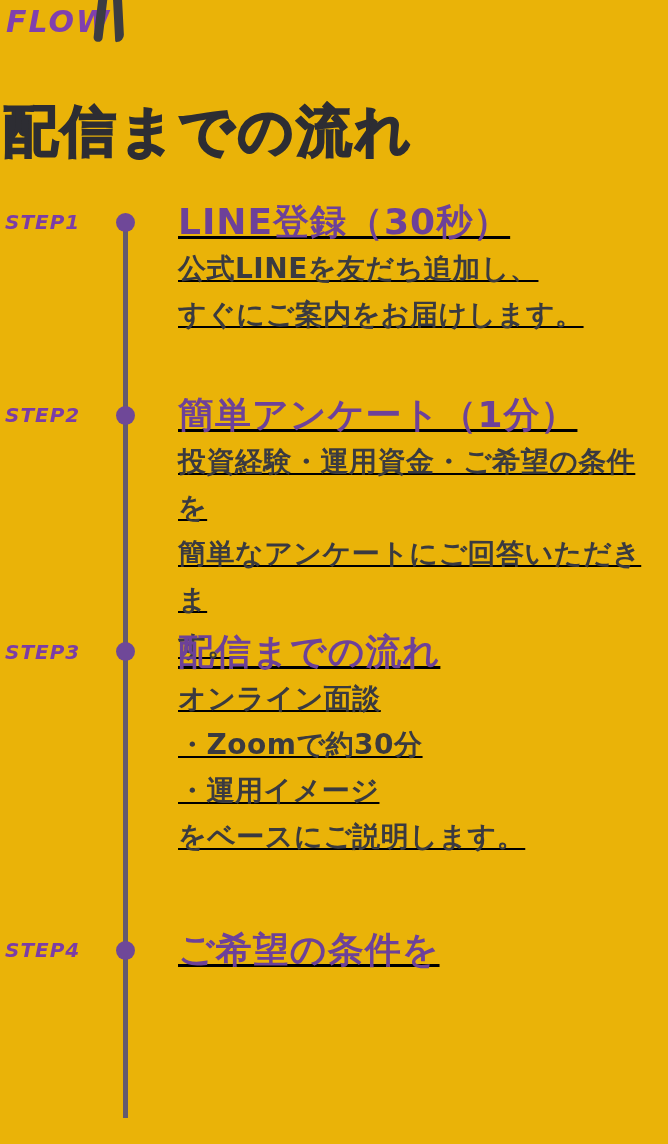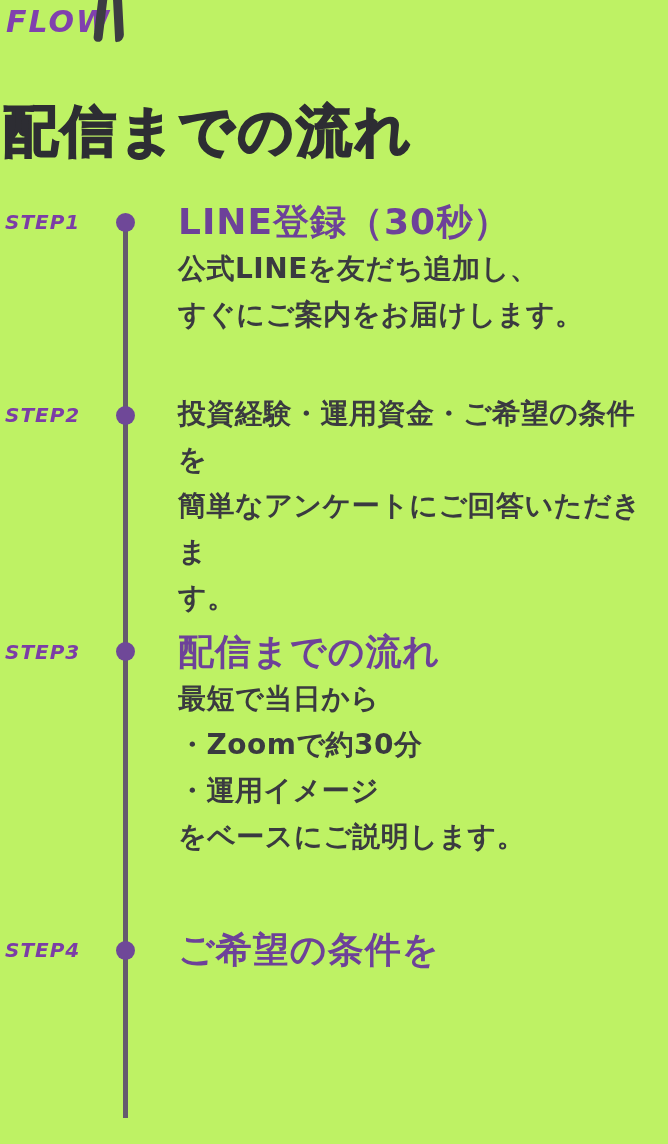--- a/index.html
+++ b/index.html
@@ -6,21 +6,21 @@
     margin: 0;
     padding: 0;
     background: #ffffff;
     font-family: "DejaVu Sans", "Liberation Sans", sans-serif;
   }
   .canvas {
     position: relative;
     width: 668px;
     height: 1144px;
     overflow: hidden;
-    background: #bef264;
+    background: #eab308;
   }
 
   
   .eyebrow {
     position: absolute;
     left: 6px;
     top: 4px;
     font-size: 30px;
     font-weight: 900;
     font-style: italic;
@@ -94,20 +94,21 @@
     font-weight: 900;
     font-style: italic;
     letter-spacing: 1px;
     color: #7b3da6;
   }
   .step-content {
     position: absolute;
     left: 178px;
     top: 0;
     width: 478px;
+    text-decoration: underline;
   }
   .step-title {
     font-size: 36px;
     font-weight: 900;
     letter-spacing: 1px;
     color: #6d4199;
     line-height: 48px;
     white-space: nowrap;
   }
   .step-body {
@@ -142,31 +143,32 @@
     <div class="step-content">
       <div class="step-title">LINE登録（30秒）</div>
       <div class="step-body">公式LINEを友だち追加し、
 すぐにご案内をお届けします。</div>
     </div>
   </div>
 
   <div class="step step-2">
     <div class="step-label">STEP2</div>
     <div class="step-content">
+      <div class="step-title">簡単アンケート（1分）</div>
       <div class="step-body">投資経験・運用資金・ご希望の条件を
 簡単なアンケートにご回答いただきま
 す。</div>
     </div>
   </div>
 
   <div class="step step-3">
     <div class="step-label">STEP3</div>
     <div class="step-content">
       <div class="step-title">配信までの流れ</div>
-      <div class="step-body">最短で当日から
+      <div class="step-body">オンライン面談
 ・Zoomで約30分
 ・運用イメージ
 をベースにご説明します。</div>
     </div>
   </div>
 
   <div class="step step-4">
     <div class="step-label">STEP4</div>
     <div class="step-content">
       <div class="step-title">ご希望の条件を</div>

